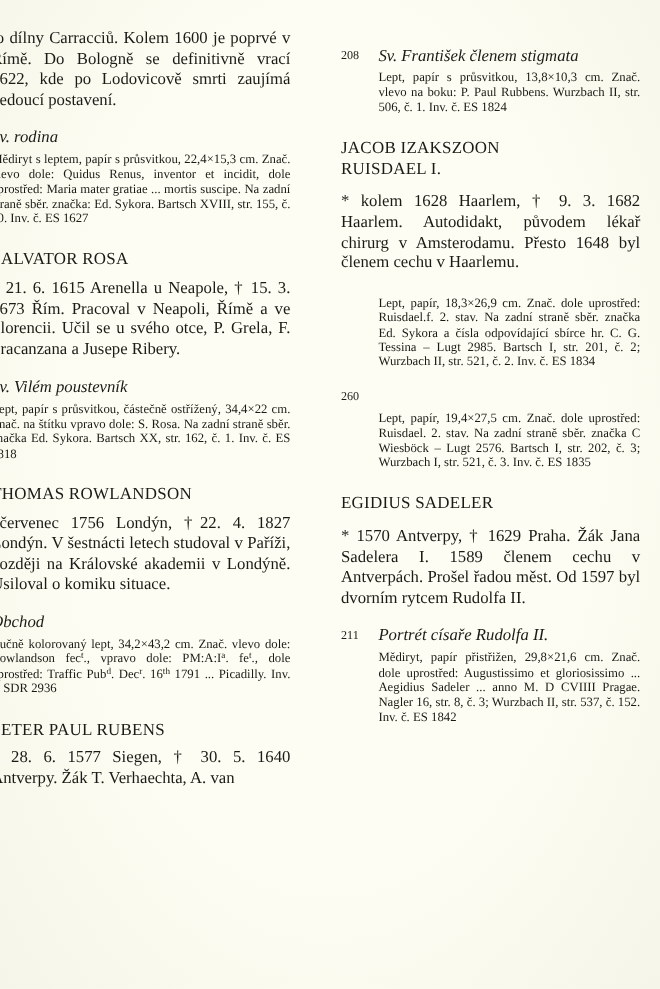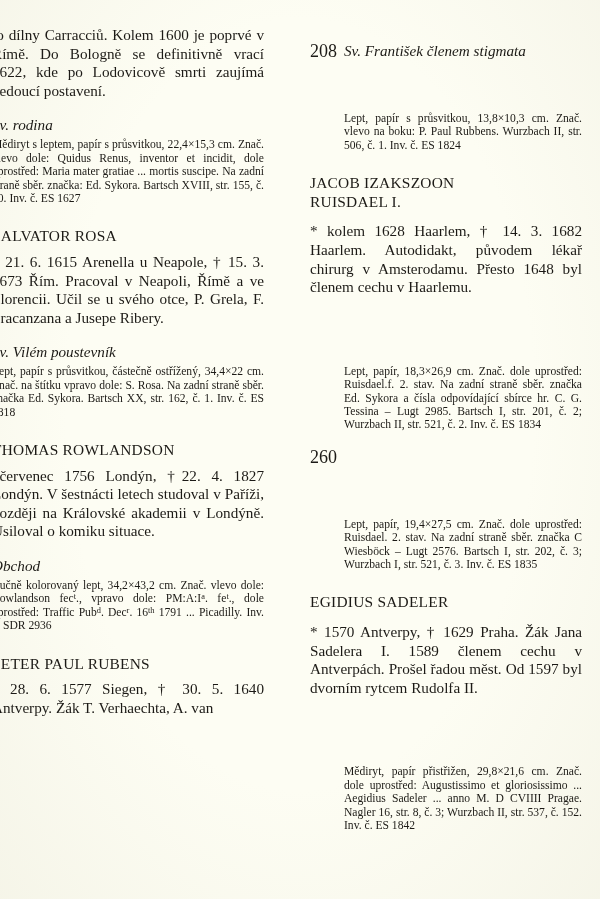--- a/index.html
+++ b/index.html
@@ -79,34 +79,33 @@
     text-align: justify;
     text-justify: inter-word;
     margin: 0;
   }
   .entry {
     display: flex;
     align-items: flex-start;
     margin: 0;
   }
   .entry-num {
-    font-size: 18px;
+    font-size: 11px;
     line-height: 18px;
     width: 34px;
     flex: 0 0 34px;
     text-align: left;
     font-style: normal;
   }
   .entry-body {
     flex: 1 1 auto;
     min-width: 0;
   }
   .entry-desc-indent {
     padding-left: 34px;
-    margin-top: 48px;
   }
   .sp-xl { height: 22px; }
   .sp-l  { height: 16px; }
   .sp-m  { height: 11px; }
   .sp-s  { height: 7px; }
   .sp-xs { height: 4px; }
   sup { font-size: 0.72em; line-height: 0; vertical-align: 0.42em; }
 </style>
 </head>
 <body>
@@ -182,21 +181,21 @@
       <div class="sp-xs"></div>
       <div class="entry-desc-indent">
         <p class="desc">Lept, papír s průsvitkou, 13,8×10,3 cm. Znač. vlevo na boku: P. Paul Rubbens. Wurzbach II, str. 506, č. 1. Inv. č. ES 1824</p>
       </div>
 
       <div class="sp-xl"></div>
 
       <p class="artist">JACOB IZAKSZOON
 RUISDAEL I.</p>
       <div class="sp-m"></div>
-      <p class="para">* kolem 1628 Haarlem, † 14. 3. 1682 Haarlem. Autodidakt, původem lékař chirurg v Amsterodamu. Přesto 1648 byl členem cechu v Haarlemu.</p>
+      <p class="para">* kolem 1628 Haarlem, † 9. 3. 1682 Haarlem. Autodidakt, původem lékař chirurg v Amsterodamu. Přesto 1648 byl členem cechu v Haarlemu.</p>
 
       <div class="sp-l"></div>
 
       <div class="sp-xs"></div>
       <div class="entry-desc-indent">
         <p class="desc">Lept, papír, 18,3×26,9 cm. Znač. dole uprostřed: Ruisdael.f. 2. stav. Na zadní straně sběr. značka Ed. Sykora a čísla odpovídající sbírce hr. C. G. Tessina – Lugt 2985. Bartsch I, str. 201, č. 2; Wurzbach II, str. 521, č. 2. Inv. č. ES 1834</p>
       </div>
 
       <div class="sp-l"></div>
 
@@ -209,20 +208,26 @@
       </div>
 
       <div class="sp-xl"></div>
 
       <p class="artist">EGIDIUS SADELER</p>
       <div class="sp-m"></div>
       <p class="para">* 1570 Antverpy, † 1629 Praha. Žák Jana Sadelera I. 1589 členem cechu v Antverpách. Prošel řadou měst. Od 1597 byl dvorním rytcem Rudolfa II.</p>
 
       <div class="sp-l"></div>
 
+      <div class="entry">
+        <div class="entry-num">211</div>
+        <div class="entry-body">
+          <p class="title-it">Portrét císaře Rudolfa II.</p>
+        </div>
+      </div>
       <div class="sp-xs"></div>
       <div class="entry-desc-indent">
         <p class="desc">Mědiryt, papír přistřižen, 29,8×21,6 cm. Znač. dole uprostřed: Augustissimo et gloriosissimo ... Aegidius Sadeler ... anno M. D CVIIII Pragae. Nagler 16, str. 8, č. 3; Wurzbach II, str. 537, č. 152. Inv. č. ES 1842</p>
       </div>
 
     </div>
   </div>
 </div>
 
 </body></html>

